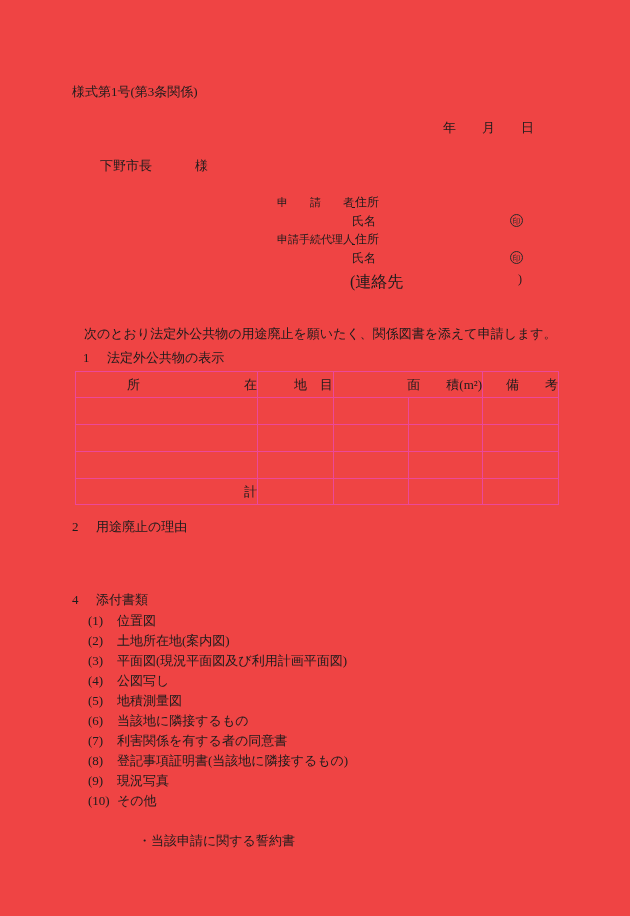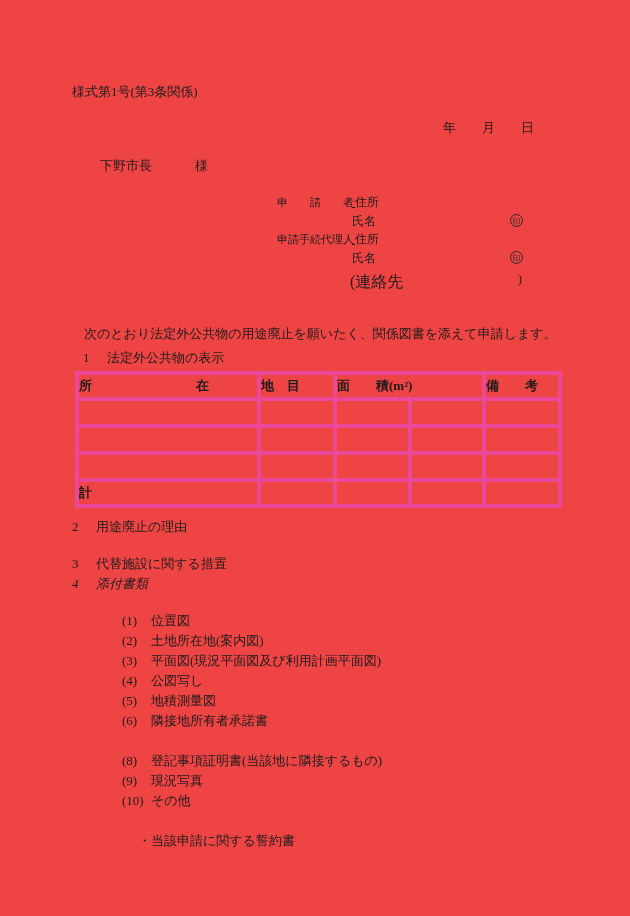--- a/index.html
+++ b/index.html
@@ -55,44 +55,43 @@
   .seal-1 { left: 510px; top: 214px; }
   .seal-2 { left: 510px; top: 251px; }
 
   
   .intro { left: 84px; top: 313px; margin-top: 13px; }
   .section { left: 72px; }
   .sec-num { display: inline-block; width: 24px; }
   .sec-1 { top: 350px; margin-left: 11px; }
   .sec-2 { top: 519px; }
   .sec-3 { top: 556px; }
-  .sec-4 { top: 576px; font-style: italic; }
+  .sec-4 { top: 592px; }
 
   
   table.props {
     position: absolute;
     left: 75px; top: 371px;
     width: 483px;
     border-collapse: collapse;
     table-layout: fixed;
     font-size: 13px;
     color: #1c1c1c;
   }
   table.props td {
-    border: 4px solid #ec4899;
-    text-align: left;
+    border: 1px solid #ec4899;
+    text-align: right;
     vertical-align: middle;
     height: 26px;
     overflow: hidden;
-    font-weight: bold;
   }
   table.props tr.body-row td { height: 27px; }
 
   
-  .att-item { left: 88px; margin-left: 34px; }
+  .att-item { left: 88px; }
   .att-num { display: inline-block; min-width: 24px; margin-right: 5px; }
   .att-note { left: 138px; }
 </style>
 </head>
 <body>
 
 <div class="page">
 
   <div class="abs form-number">様式第1号(第3条関係)</div>
   <div class="abs date-line">年　　月　　日</div>
@@ -167,23 +166,20 @@
         <td></td>
         <td></td>
       </tr>
     </tbody>
   </table>
 
   <div class="abs section sec-2">
     <span class="sec-num">2</span><span>用途廃止の理由</span>
   </div>
 
-  <div class="abs section sec-3">
-    <span class="sec-num">3</span><span>代替施設に関する措置</span>
-  </div>
 
   <div class="abs section sec-4">
     <span class="sec-num">4</span><span>添付書類</span>
   </div>
 
   <div class="abs att-item" style="top:613px">
     <span class="att-num">(1)</span><span>位置図</span>
   </div>
   <div class="abs att-item" style="top:633px">
     <span class="att-num">(2)</span><span>土地所在地(案内図)</span>
@@ -191,21 +187,24 @@
   <div class="abs att-item" style="top:653px">
     <span class="att-num">(3)</span><span>平面図(現況平面図及び利用計画平面図)</span>
   </div>
   <div class="abs att-item" style="top:673px">
     <span class="att-num">(4)</span><span>公図写し</span>
   </div>
   <div class="abs att-item" style="top:693px">
     <span class="att-num">(5)</span><span>地積測量図</span>
   </div>
   <div class="abs att-item" style="top:713px">
-    <span class="att-num">(6)</span><span>隣接地所有者承諾書</span>
+    <span class="att-num">(6)</span><span>当該地に隣接するもの</span>
+  </div>
+  <div class="abs att-item" style="top:733px">
+    <span class="att-num">(7)</span><span>利害関係を有する者の同意書</span>
   </div>
   <div class="abs att-item" style="top:753px">
     <span class="att-num">(8)</span><span>登記事項証明書(当該地に隣接するもの)</span>
   </div>
   <div class="abs att-item" style="top:773px">
     <span class="att-num">(9)</span><span>現況写真</span>
   </div>
   <div class="abs att-item" style="top:793px">
     <span class="att-num">(10)</span><span>その他</span>
   </div>

